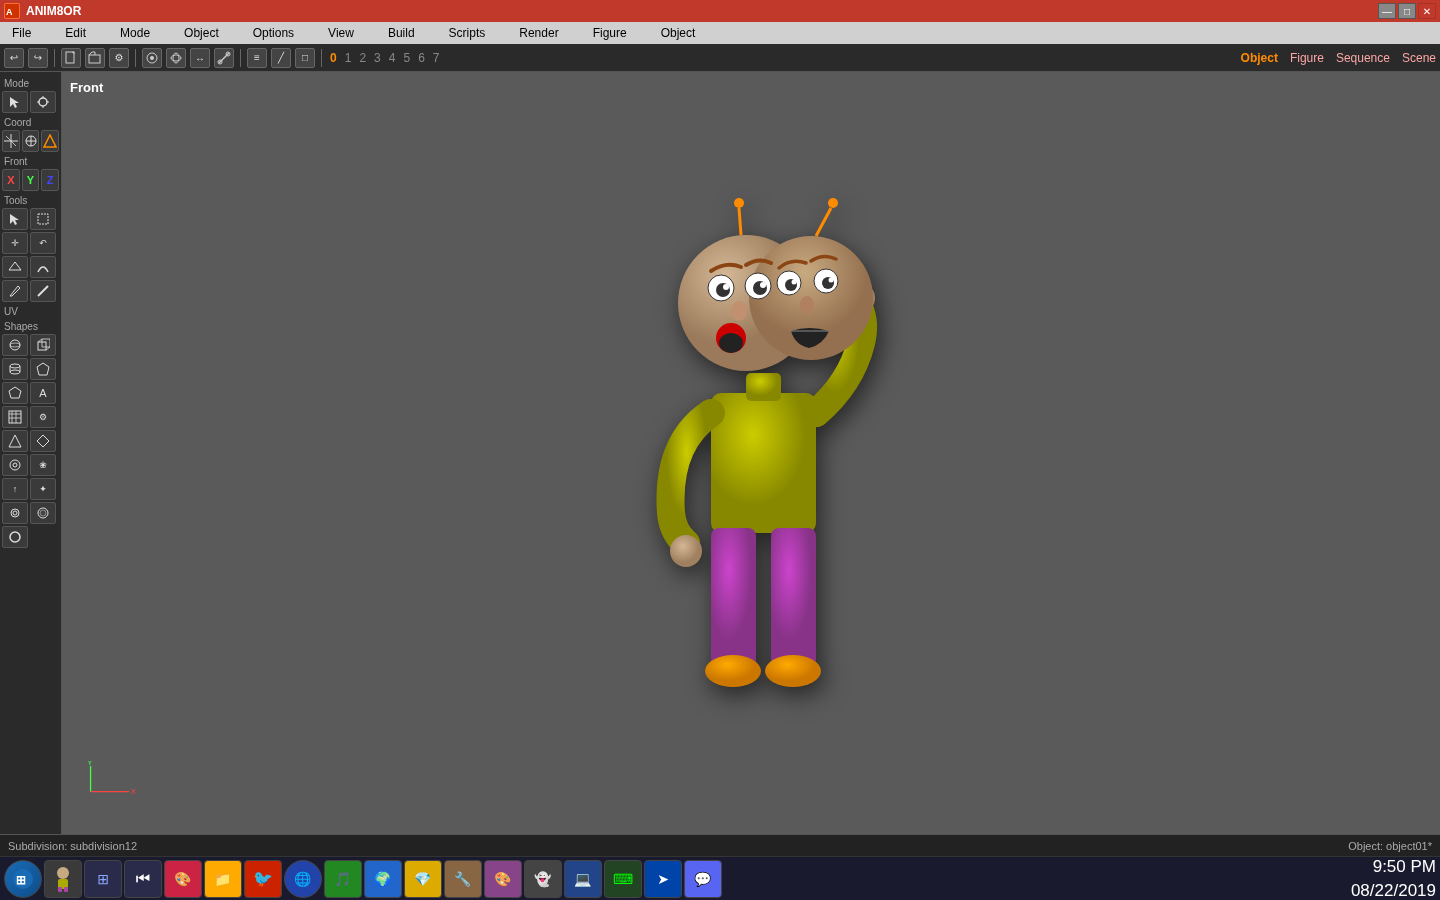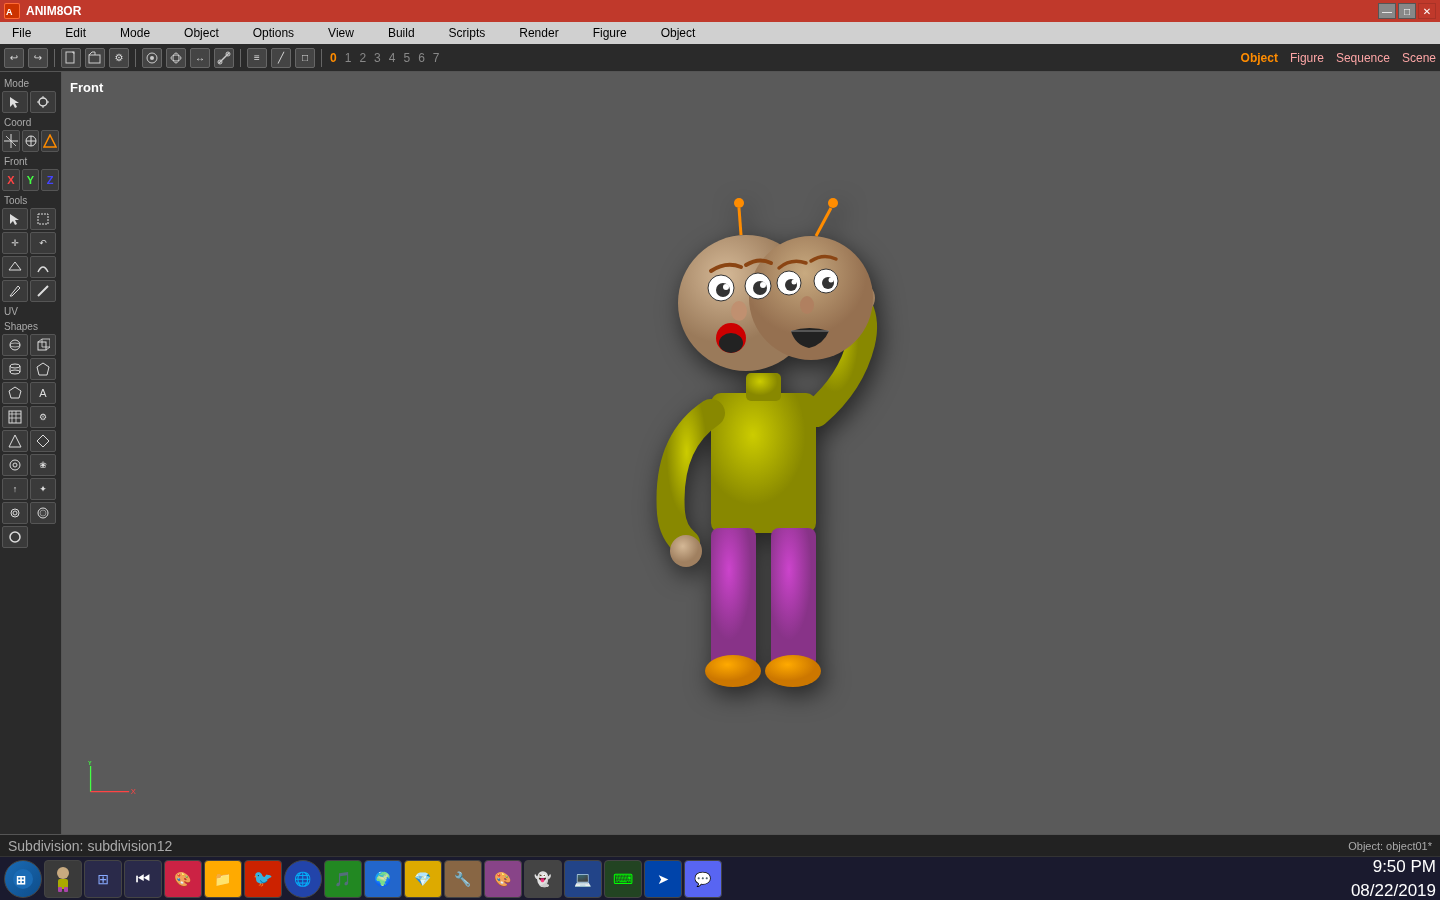--- a/index.html
+++ b/index.html
@@ -68,21 +68,21 @@
     
     #axis-indicator { position: absolute; bottom: 30px; left: 20px; }
     #axis-indicator svg { width: 60px; height: 40px; }
 
     
     #statusbar {
       width: 100%; height: 22px; background: #222;
       display: flex; align-items: center; justify-content: space-between;
       padding: 0 8px; border-top: 1px solid #555;
     }
-    #statusbar-left { color: #aaa; font-size: 14px; }
+    #statusbar-left { color: #aaa; font-size: 11px; }
     #statusbar-right { color: #aaa; font-size: 11px; }
 
     
     #taskbar {
       width: 100%; height: 44px; background: #1a1a2e;
       display: flex; align-items: center; padding: 0 4px; gap: 2px;
       border-top: 1px solid #333; position: absolute; bottom: 0; left: 0;
     }
     .taskbar-btn { width: 38px; height: 38px; background: #2a2a4a; border: 1px solid #444; border-radius: 4px; display: flex; align-items: center; justify-content: center; cursor: pointer; font-size: 18px; }
     .taskbar-btn.start { background: linear-gradient(135deg, #1a6bb5, #0e4d8a); border-radius: 50%; width: 38px; height: 38px; }

